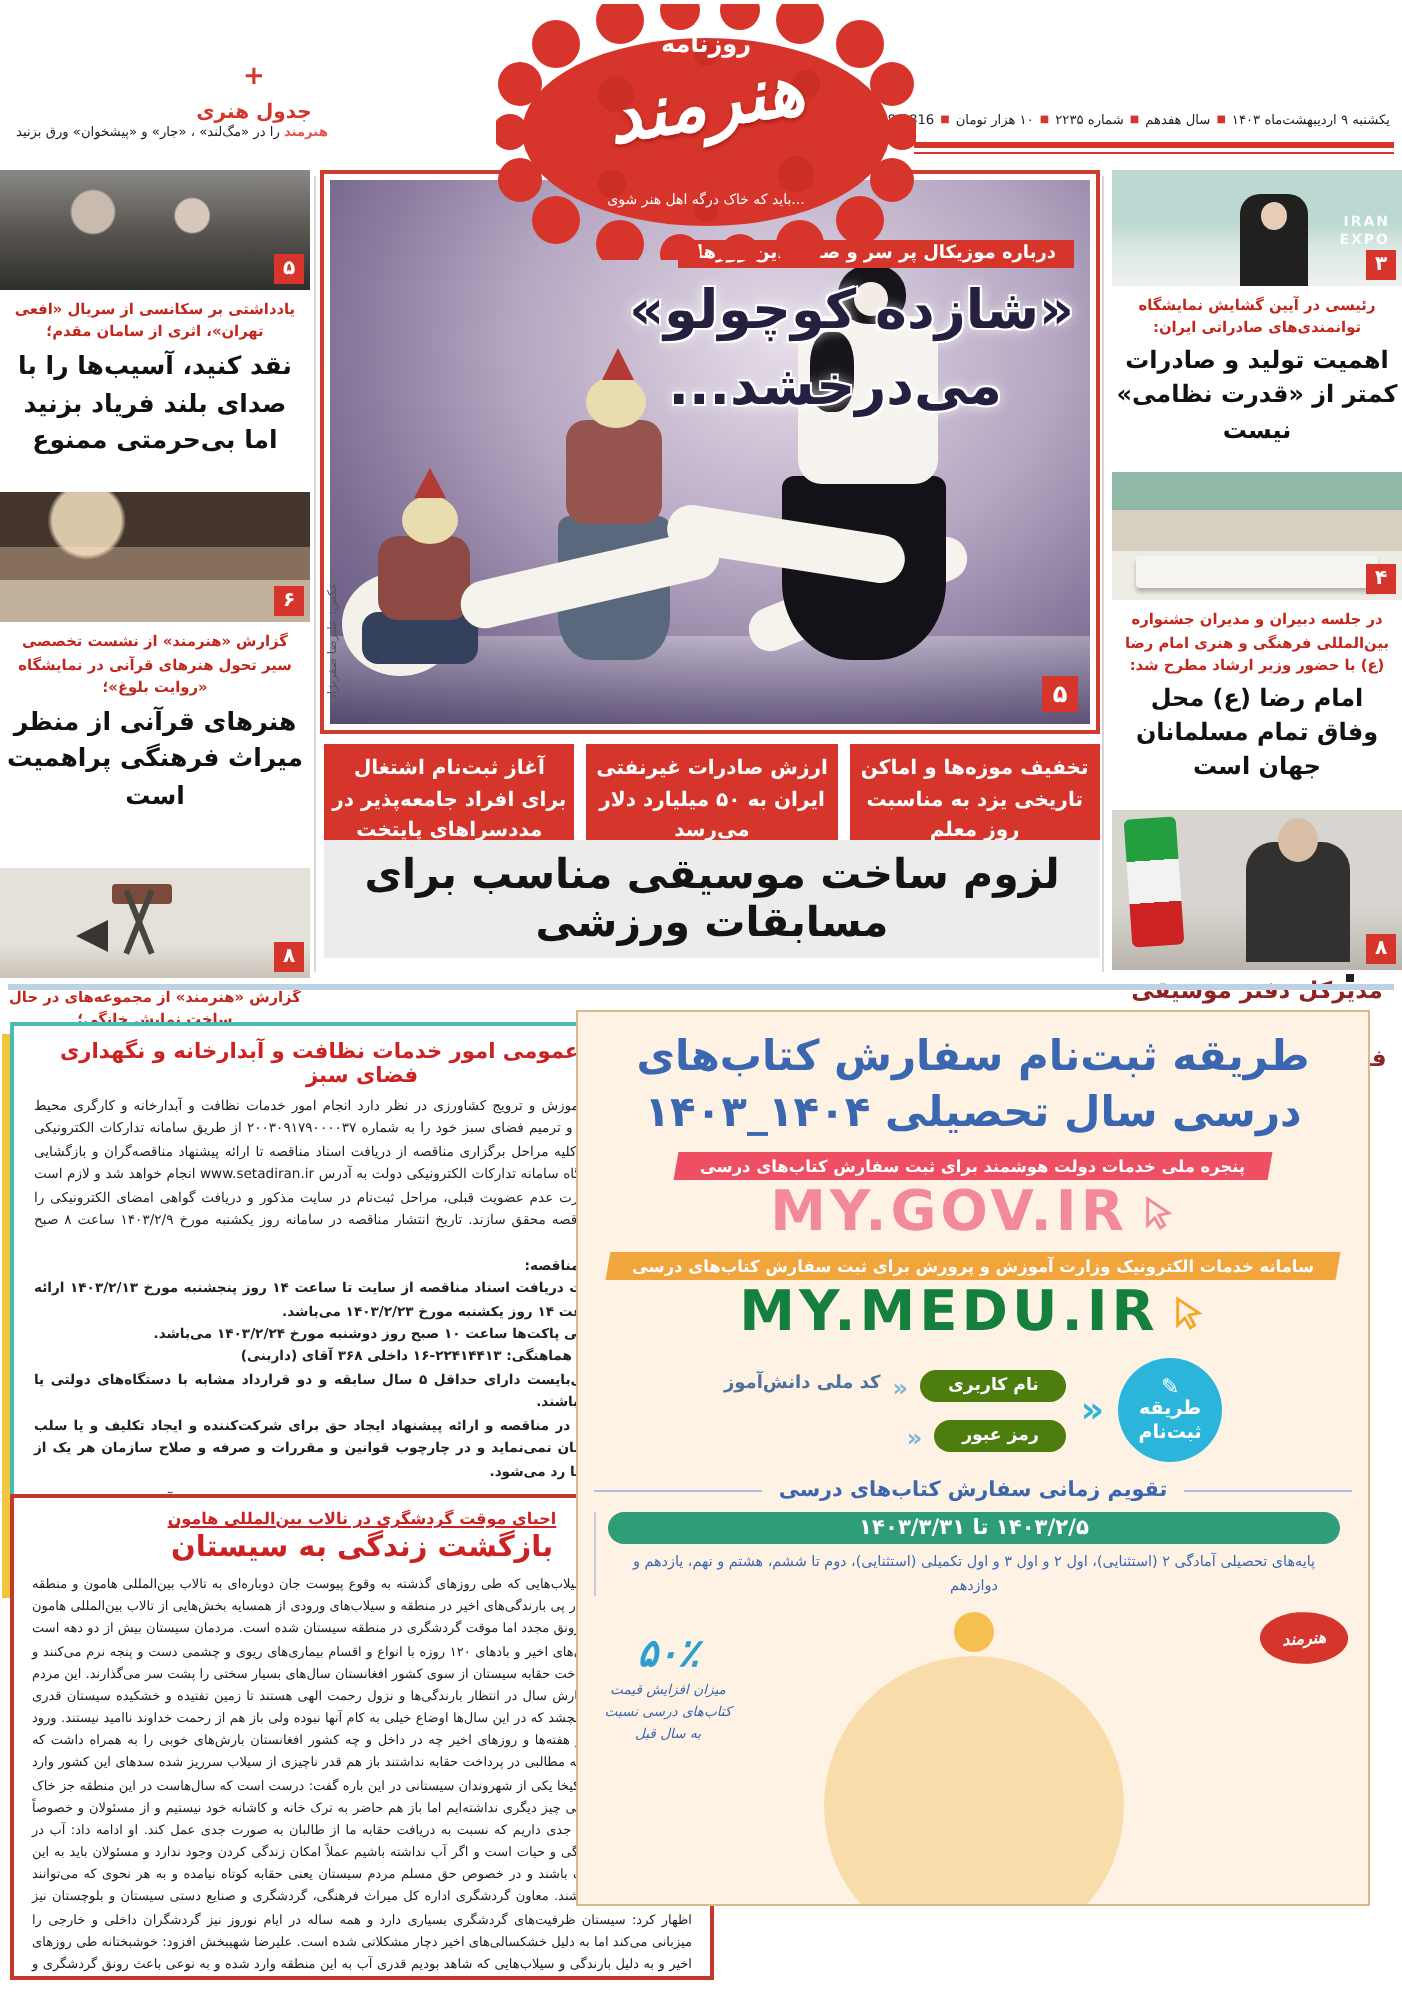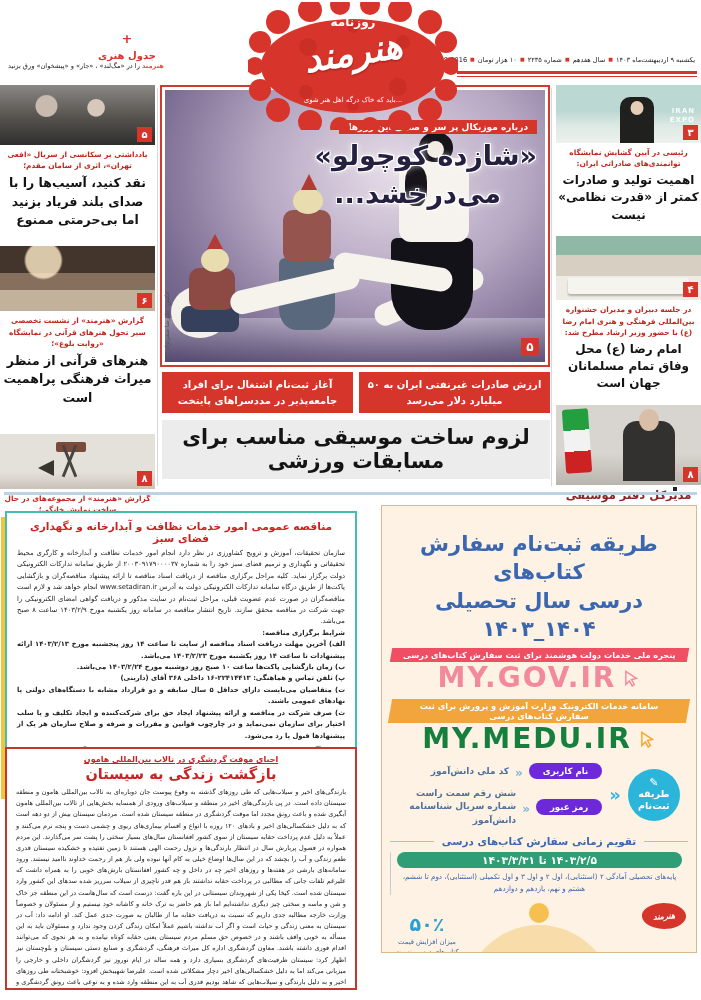--- a/index.html
+++ b/index.html
@@ -155,54 +155,54 @@
                color:#222;margin-top:4px;}
 
   
   .sistan{position:absolute;left:5px;top:747px;width:352px;height:243px;box-sizing:border-box;
           background:#fff;border:2.5px solid #c4372d;padding:6px 9px;overflow:hidden;}
   .sis-kicker{color:#cc2222;font-size:8px;font-weight:bold;text-align:center;text-decoration:underline;}
   .sis-headline{color:#cc2222;font-size:14.5px;font-weight:bold;text-align:center;margin:2px 0 5px;}
   .sis-body{font-size:6.5px;line-height:1.72;color:#222;text-align:justify;}
 
   
-  .ad{position:absolute;right:4px;top:505px;width:316px;height:448px;box-sizing:border-box;
-      background:#fdf2e3;border:1px solid #d9b98a;padding:24px 8px 0;text-align:center;overflow:hidden;}
+  .ad{position:absolute;right:16px;top:505px;width:397px;height:448px;box-sizing:border-box;
+      background:#fdf2e3;border:1px solid #d9b98a;padding:8px 8px 0;text-align:center;overflow:hidden;}
   .ad-title{color:#3b67b0;font-weight:bold;font-size:21px;line-height:1.35;}
   .ad-banner{display:inline-block;color:#fff;font-size:8.2px;font-weight:bold;padding:2px 12px;
              transform:skewX(-10deg);margin-top:5px;}
   .ad-banner>span{display:inline-block;transform:skewX(10deg);}
   .bn-red{background:#ee4f62;} .bn-orange{background:#f2a53c;}
   .ad-url{display:flex;align-items:center;justify-content:center;gap:7px;direction:ltr;
           font-weight:bold;font-size:28px;letter-spacing:2px;line-height:1.1;margin-top:1px;}
   .url-gov{color:#f2899c;} .url-medu{color:#15803d;}
   .cursor-ic{width:17px;height:17px;}
   .signup{display:flex;direction:rtl;align-items:center;justify-content:center;gap:7px;margin-top:7px;}
   .su-circle{width:52px;height:52px;border-radius:50%;background:#2cb5da;color:#fff;font-size:9.5px;
              font-weight:bold;display:flex;flex-direction:column;align-items:center;justify-content:center;
              line-height:1.25;flex:0 0 auto;}
   .su-pencil{font-size:11px;line-height:1;}
   .chev-big::before{content:"«";color:#2cb5da;font-size:18px;font-weight:bold;}
   .chev::before{content:"«";color:#7fb4d8;font-size:12px;font-weight:bold;}
   .su-rows{display:flex;flex-direction:column;gap:6px;}
   .srow{display:flex;direction:rtl;align-items:center;gap:6px;}
-  .pill{background:#6d28d9;color:#fff;font-size:8.6px;font-weight:bold;padding:3px 14px;
+  .pill{background:#4d7c0f;color:#fff;font-size:8.6px;font-weight:bold;padding:3px 14px;
         border-radius:9px;white-space:nowrap;}
   .su-val{color:#50719c;font-size:9px;font-weight:bold;text-align:right;max-width:118px;line-height:1.5;}
   .cal-title{display:flex;align-items:center;gap:8px;color:#3b67b0;font-size:10.4px;font-weight:bold;
              margin-top:8px;}
   .cal-title::before,.cal-title::after{content:"";flex:1;border-top:1px solid #a8bedd;}
   .dates{display:flex;direction:rtl;gap:0;margin-top:5px;align-items:flex-start;}
   .dcol{flex:1;padding:0 6px;}
   .dpill{background:#2f9e76;color:#fff;font-size:10.6px;font-weight:bold;border-radius:9px;
          padding:2px 4px;white-space:nowrap;}
   .dgrades{color:#3b67b0;font-size:7.2px;line-height:1.6;margin-top:3px;}
   .dsep{width:1px;background:#c9c9dd;align-self:stretch;}
   .ad-art{position:relative;height:158px;margin-top:4px;}
-  .stat{position:absolute;left:4px;top:14px;width:66px;text-align:center;}
+  .stat{position:absolute;left:4px;top:14px;width:66px;text-align:center;font-style:italic;}
   .stat-pct{color:#2a9fd0;font-size:19px;font-weight:bold;direction:ltr;}
   .stat-cap{color:#3b67b0;font-size:6.8px;line-height:1.6;margin-top:2px;}
   .illus{position:absolute;left:50%;bottom:0;transform:translateX(-50%);width:170px;height:152px;}
   .circle-bg{position:absolute;left:50%;bottom:-18px;transform:translateX(-50%);width:150px;height:150px;
              border-radius:50%;background:#f8ddab;}
   .sun{position:absolute;top:-2px;left:50%;transform:translateX(-50%);width:20px;height:20px;
        border-radius:50%;background:#f6c050;}
   .stamp{position:absolute;right:2px;top:4px;width:44px;height:26px;background:#d6352b;
          border-radius:45% 55% 45% 55%;color:#fff;font-size:8px;font-style:italic;font-weight:bold;
          display:flex;align-items:center;justify-content:center;transform:rotate(-4deg);}
@@ -354,20 +354,21 @@
       <div class="stage-floor"></div>
       <div class="lead-kicker">درباره موزیکال پر سر و صدای این روزها</div>
       <div class="lead-h lead-h2">می‌درخشد...</div>
       <div class="lead-h lead-h1">«شازده کوچولو»</div>
       <div class="lead-page">۵</div>
     </div>
   </div>
   <div class="credit">عکس: علیرضا صفرنژاد</div>
 
   <div class="midstrip">
+    <div class="tbox">تخفیف موزه‌ها و اماکن تاریخی یزد به مناسبت روز معلم</div>
     <div class="tbox">ارزش صادرات غیرنفتی ایران به ۵۰ میلیارد دلار می‌رسد</div>
     <div class="tbox">آغاز ثبت‌نام اشتغال برای افراد جامعه‌پذیر در مددسراهای پایتخت</div>
   </div>
 
   <div class="music">
     <div class="music-headline">لزوم ساخت موسیقی مناسب برای مسابقات ورزشی</div>
   </div>
 
   <div class="bigdiv"></div>
   <div class="divmark"></div>
@@ -420,21 +421,20 @@
       <span class="chev-big"></span>
       <div class="su-rows">
         <div class="srow">
           <span class="pill">نام کاربری</span>
           <span class="chev"></span>
           <span class="su-val">کد ملی دانش‌آموز</span>
         </div>
         <div class="srow">
           <span class="pill">رمز عبور</span>
           <span class="chev"></span>
-          <span class="su-val">شش رقم سمت راست شماره سریال شناسنامه دانش‌آموز</span>
         </div>
       </div>
     </div>
     <div class="cal-title">
         <span>تقویم زمانی سفارش کتاب‌های درسی</span>
       </div>
     <div class="dates">
       <div class="dcol">
         <div class="dpill">۱۴۰۳/۲/۵ تا ۱۴۰۳/۳/۳۱</div>
         <div class="dgrades">پایه‌های تحصیلی آمادگی ۲ (استثنایی)، اول ۲ و اول ۳ و اول تکمیلی (استثنایی)، دوم تا ششم، هشتم و نهم، یازدهم و دوازدهم</div>

